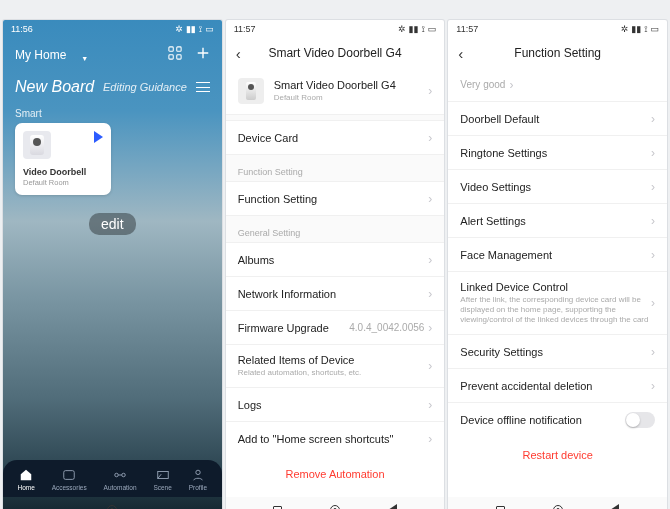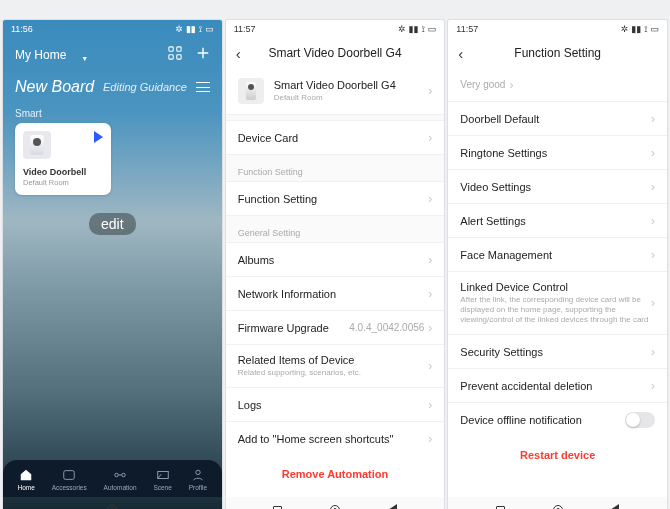--- a/index.html
+++ b/index.html
@@ -55,21 +55,21 @@
   .tile .sub { font-size:8px; color:#aaa; margin-top:2px; line-height:1.25; }
   .tile .val { font-size:10px; color:#aaa; margin-right:4px; }
   .tile .chev { color:#c7c7cc; font-size:12px; }
   .tile .col { display:flex; flex-direction:column; flex:1; }
   .tile.devh { padding:10px 12px; }
   .tile.devh .thumb2 { width:26px;height:26px;background:#eee;border-radius:4px;margin-right:10px;display:flex;align-items:center;justify-content:center; }
   .tile.devh .thumb2 .d2 { width:10px;height:18px;background:linear-gradient(#fff,#ccc);border-radius:2px;position:relative; }
   .tile.devh .thumb2 .d2::before{content:"";position:absolute;top:2px;left:2px;width:6px;height:6px;border-radius:50%;background:#555;}
   .sectH { font-size:9px; color:#aaa; padding:12px 12px 4px; background:#fafafa; border-bottom:1px solid #f0f0f0; }
   .gap { height:6px; background:#fafafa; border-bottom:1px solid #f0f0f0; }
-  .danger { text-align:center; color:#ff3b30; font-size:11px; padding:12px 0 8px;font-weight:bold; }
+  .danger { text-align:center; color:#ff3b30; font-size:11px; padding:12px 0 8px; }
   .toggle { width:30px;height:16px;background:#e6e6e9;border-radius:10px;position:relative; }
   .toggle::after { content:"";position:absolute;left:1px;top:1px;width:14px;height:14px;border-radius:50%;background:#fff;box-shadow:0 1px 2px rgba(0,0,0,.25); }
 </style>
 </head>
 <body>
 
 <div class="wrap">
 
   <div class="phone p1">
     <div class="bgimg"></div>
@@ -213,21 +213,21 @@
         <span class="chev">›</span>
       </div>
       <div class="tile">
         <span class="lbl">Firmware Upgrade</span>
         <span class="val">4.0.4_0042.0056</span>
         <span class="chev">›</span>
       </div>
       <div class="tile">
         <div class="col">
           <span class="lbl">Related Items of Device</span>
-          <span class="sub">Related supporting, scenarios, etc.</span>
+          <span class="sub">Related automation, shortcuts, etc.</span>
         </div>
         <span class="chev">›</span>
       </div>
       <div class="tile">
         <span class="lbl">Logs</span>
         <span class="chev">›</span>
       </div>
       <div class="tile noborder">
         <span class="lbl">Add to "Home screen shortcuts"</span>
         <span class="chev">›</span>

